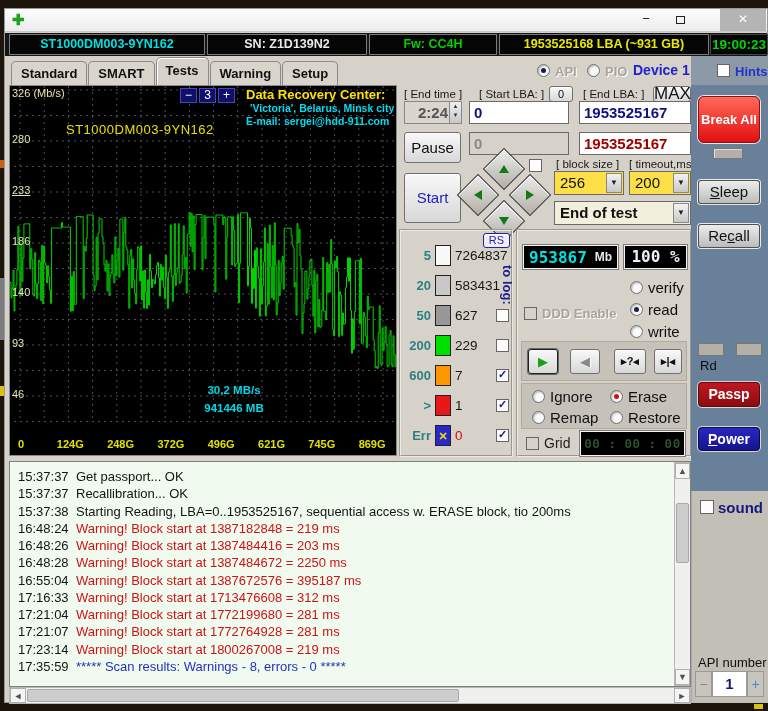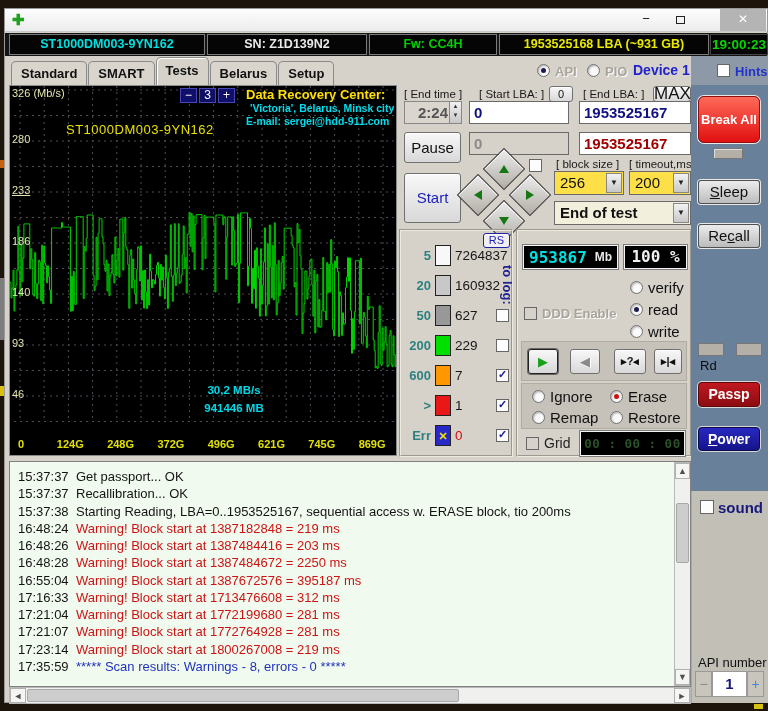--- a/index.html
+++ b/index.html
@@ -87,21 +87,21 @@
     <div class="info-seg" style="left:705px;width:58px;color:#00d800;font-size:13.5px;border-color:#444;">19:00:23</div>
   </div>
 
   <div id="sidebar-top"></div>
 
   <div id="tabstrip">
     <div id="tabs">
         <div class="tab">Standard</div>
         <div class="tab">SMART</div>
         <div class="tab active">Tests</div>
-        <div class="tab">Belarus</div>
+        <div class="tab">Warning</div>
         <div class="tab">Setup</div>
       </div>
     <span class="rd sel" style="position:absolute;left:532px;top:8px;"></span>
     <span class="disabled-label" style="position:absolute;left:550px;top:8px;font-size:13px;">API</span>
     <span class="rd" style="position:absolute;left:582px;top:8px;"></span>
     <span class="disabled-label" style="position:absolute;left:600px;top:8px;font-size:13px;">PIO</span>
     <span style="position:absolute;left:628px;top:6px;color:#2222cc;font-weight:bold;font-size:14px;">Device 1</span>
     <span class="cb" style="position:absolute;left:712px;top:8px;"></span>
     <span style="position:absolute;left:730px;top:8px;color:#2233cc;font-weight:bold;font-size:13px;">Hints</span>
   </div>
@@ -194,21 +194,21 @@
 
   <div class="panel" style="left:394px;top:220px;width:114px;height:228px;">
     <div class="btn" style="left:82px;top:2px;width:27px;height:15px;font-size:11px;line-height:13px;color:#2020c0;border-color:#2020a0;background:#f0f0f4;">RS</div>
     <div id="tolog" style="position:absolute;left:114px;top:34px;color:#202090;font-weight:bold;font-size:13px;transform:rotate(90deg);transform-origin:0 0;white-space:nowrap;">to log:</div>
     <div id="stat-rows">
         <div class="srow-label" style="left: 2px; top: 17px;">5</div>
         <div class="srow-box" style="left: 34px; top: 14px; background: rgb(248, 248, 248);"></div>
         <div class="srow-val" style="left: 54px; top: 17px; color: rgb(22, 22, 22);">7264837</div>
         <div class="srow-label" style="left: 2px; top: 47px;">20</div>
         <div class="srow-box" style="left: 34px; top: 44px; background: rgb(200, 200, 200);"></div>
-        <div class="srow-val" style="left: 54px; top: 47px; color: rgb(22, 22, 22);">160932</div>
+        <div class="srow-val" style="left: 54px; top: 47px; color: rgb(22, 22, 22);">583431</div>
         <div class="srow-label" style="left: 2px; top: 77px;">50</div>
         <div class="srow-box" style="left: 34px; top: 74px; background: rgb(152, 152, 152);"></div>
         <div class="srow-val" style="left: 54px; top: 77px; color: rgb(22, 22, 22);">627</div>
         <span class="cb" style="position: absolute; left: 95px; top: 78px;"></span>
         <div class="srow-label" style="left: 2px; top: 107px;">200</div>
         <div class="srow-box" style="left: 34px; top: 104px; background: rgb(0, 224, 0);"></div>
         <div class="srow-val" style="left: 54px; top: 107px; color: rgb(22, 22, 22);">229</div>
         <span class="cb" style="position: absolute; left: 95px; top: 108px;"></span>
         <div class="srow-label" style="left: 2px; top: 137px;">600</div>
         <div class="srow-box" style="left: 34px; top: 134px; background: rgb(255, 152, 0);"></div>

